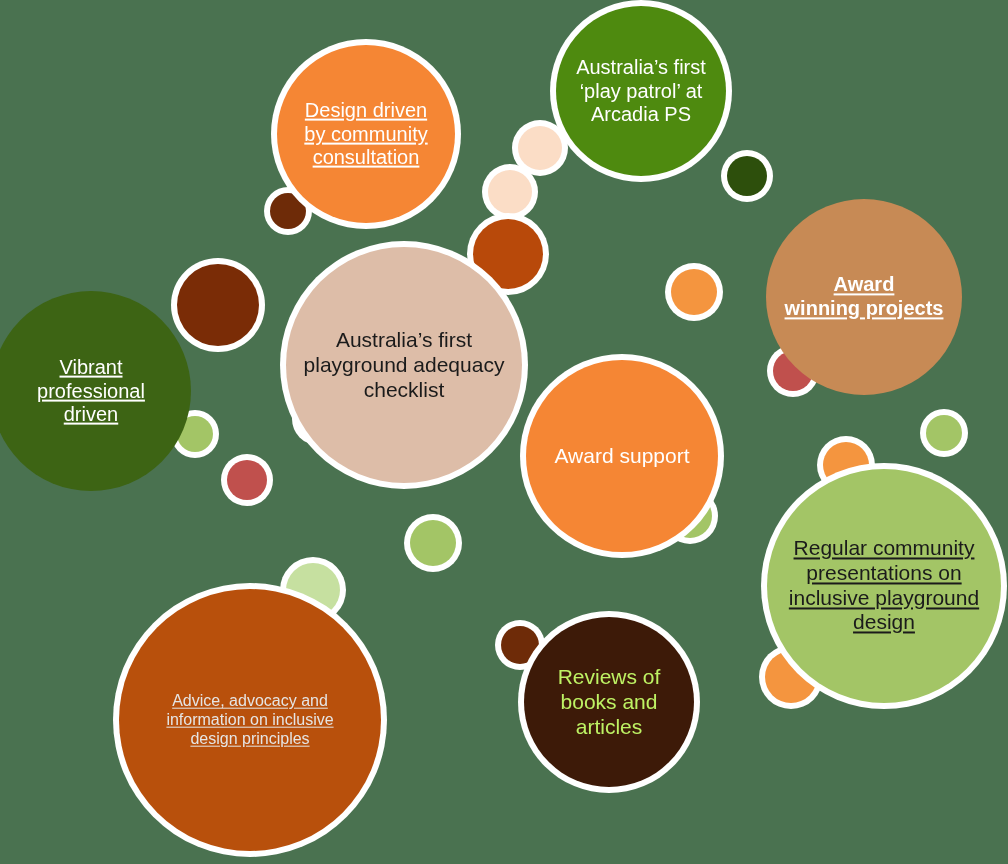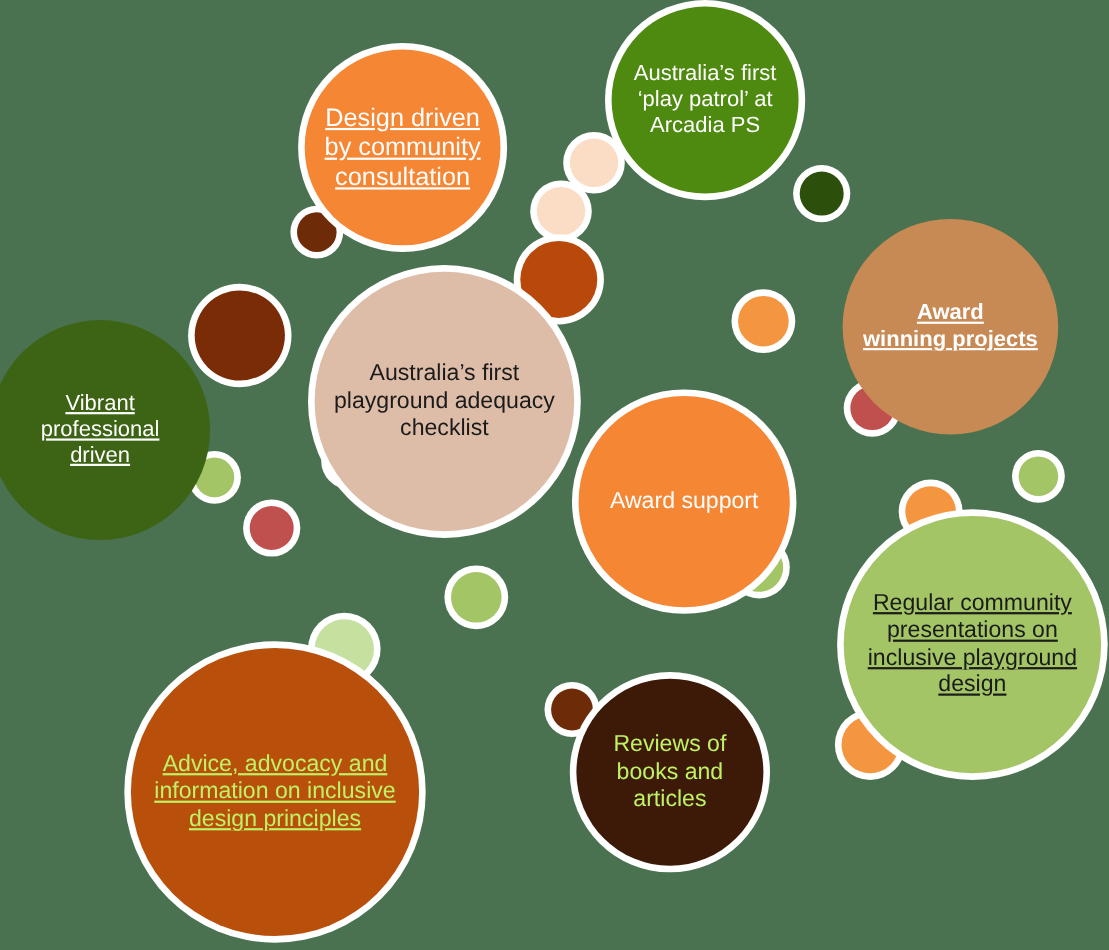--- a/index.html
+++ b/index.html
@@ -152,40 +152,40 @@
           <circle cx="250" cy="720" r="131" fill="#b8500c"></circle>
         </g>
         <g>
           <circle cx="609" cy="702" r="91" fill="#ffffff"></circle>
           <circle cx="609" cy="702" r="85" fill="#3d1a08"></circle>
         </g>
       </g>
   </svg>
 
   <div id="labels">
-      <div class="bubble-label lbl-light" style="color: rgb(255, 255, 255); font-size: 23px; width: 200.25px; left: 265.875px; top: 134px; transform: translateY(-50%);"><span class="underlined">Design driven
+      <div class="bubble-label lbl-light" style="color: rgb(255, 255, 255); font-size: 20px; width: 200.25px; left: 265.875px; top: 134px; transform: translateY(-50%);"><span class="underlined">Design driven
 by community
 consultation</span></div>
       <div class="bubble-label lbl-light" style="color: rgb(255, 255, 255); font-size: 20px; width: 191.25px; left: 545.375px; top: 91px; transform: translateY(-50%);"><span>Australia’s first
 ‘play patrol’ at
 Arcadia PS</span></div>
       <div class="bubble-label lbl-light" style="color: rgb(255, 255, 255); font-size: 20px; width: 220.5px; left: 753.75px; top: 297px; transform: translateY(-50%); font-weight: bold;"><span class="underlined">Award
 winning projects</span></div>
       <div class="bubble-label lbl-light" style="color: rgb(255, 255, 255); font-size: 20px; width: 225px; left: -21.5px; top: 391px; transform: translateY(-50%);"><span class="underlined">Vibrant
 professional
 driven</span></div>
       <div class="bubble-label lbl-dark" style="color: rgb(27, 27, 27); font-size: 21px; width: 265.5px; left: 271.25px; top: 365px; transform: translateY(-50%);"><span>Australia’s first
 playground adequacy
 checklist</span></div>
       <div class="bubble-label lbl-light" style="color: rgb(255, 255, 255); font-size: 21px; width: 216px; left: 514px; top: 456px; transform: translateY(-50%);"><span>Award support</span></div>
       <div class="bubble-label lbl-dark" style="color: rgb(27, 27, 27); font-size: 21px; width: 263.25px; left: 752.375px; top: 586px; transform: translateY(-50%);"><span class="underlined">Regular community
 presentations on
 inclusive playground
 design</span></div>
-      <div class="bubble-label lbl-light" style="color: #bef264; font-size: 21px; width: 294.75px; left: 102.625px; top: 720px; transform: translateY(-50%);"><span class="underlined">Advice, advocacy and
+      <div class="bubble-label lbl-light" style="color: #e5e5e5; font-size: 16px; width: 294.75px; left: 102.625px; top: 720px; transform: translateY(-50%);"><span class="underlined">Advice, advocacy and
 information on inclusive
 design principles</span></div>
       <div class="bubble-label lbl-light" style="color: #bef264; font-size: 21px; width: 191.25px; left: 513.375px; top: 702px; transform: translateY(-50%);"><span>Reviews of
 books and
 articles</span></div>
     </div>
 
 </div>
 
 </body></html>

